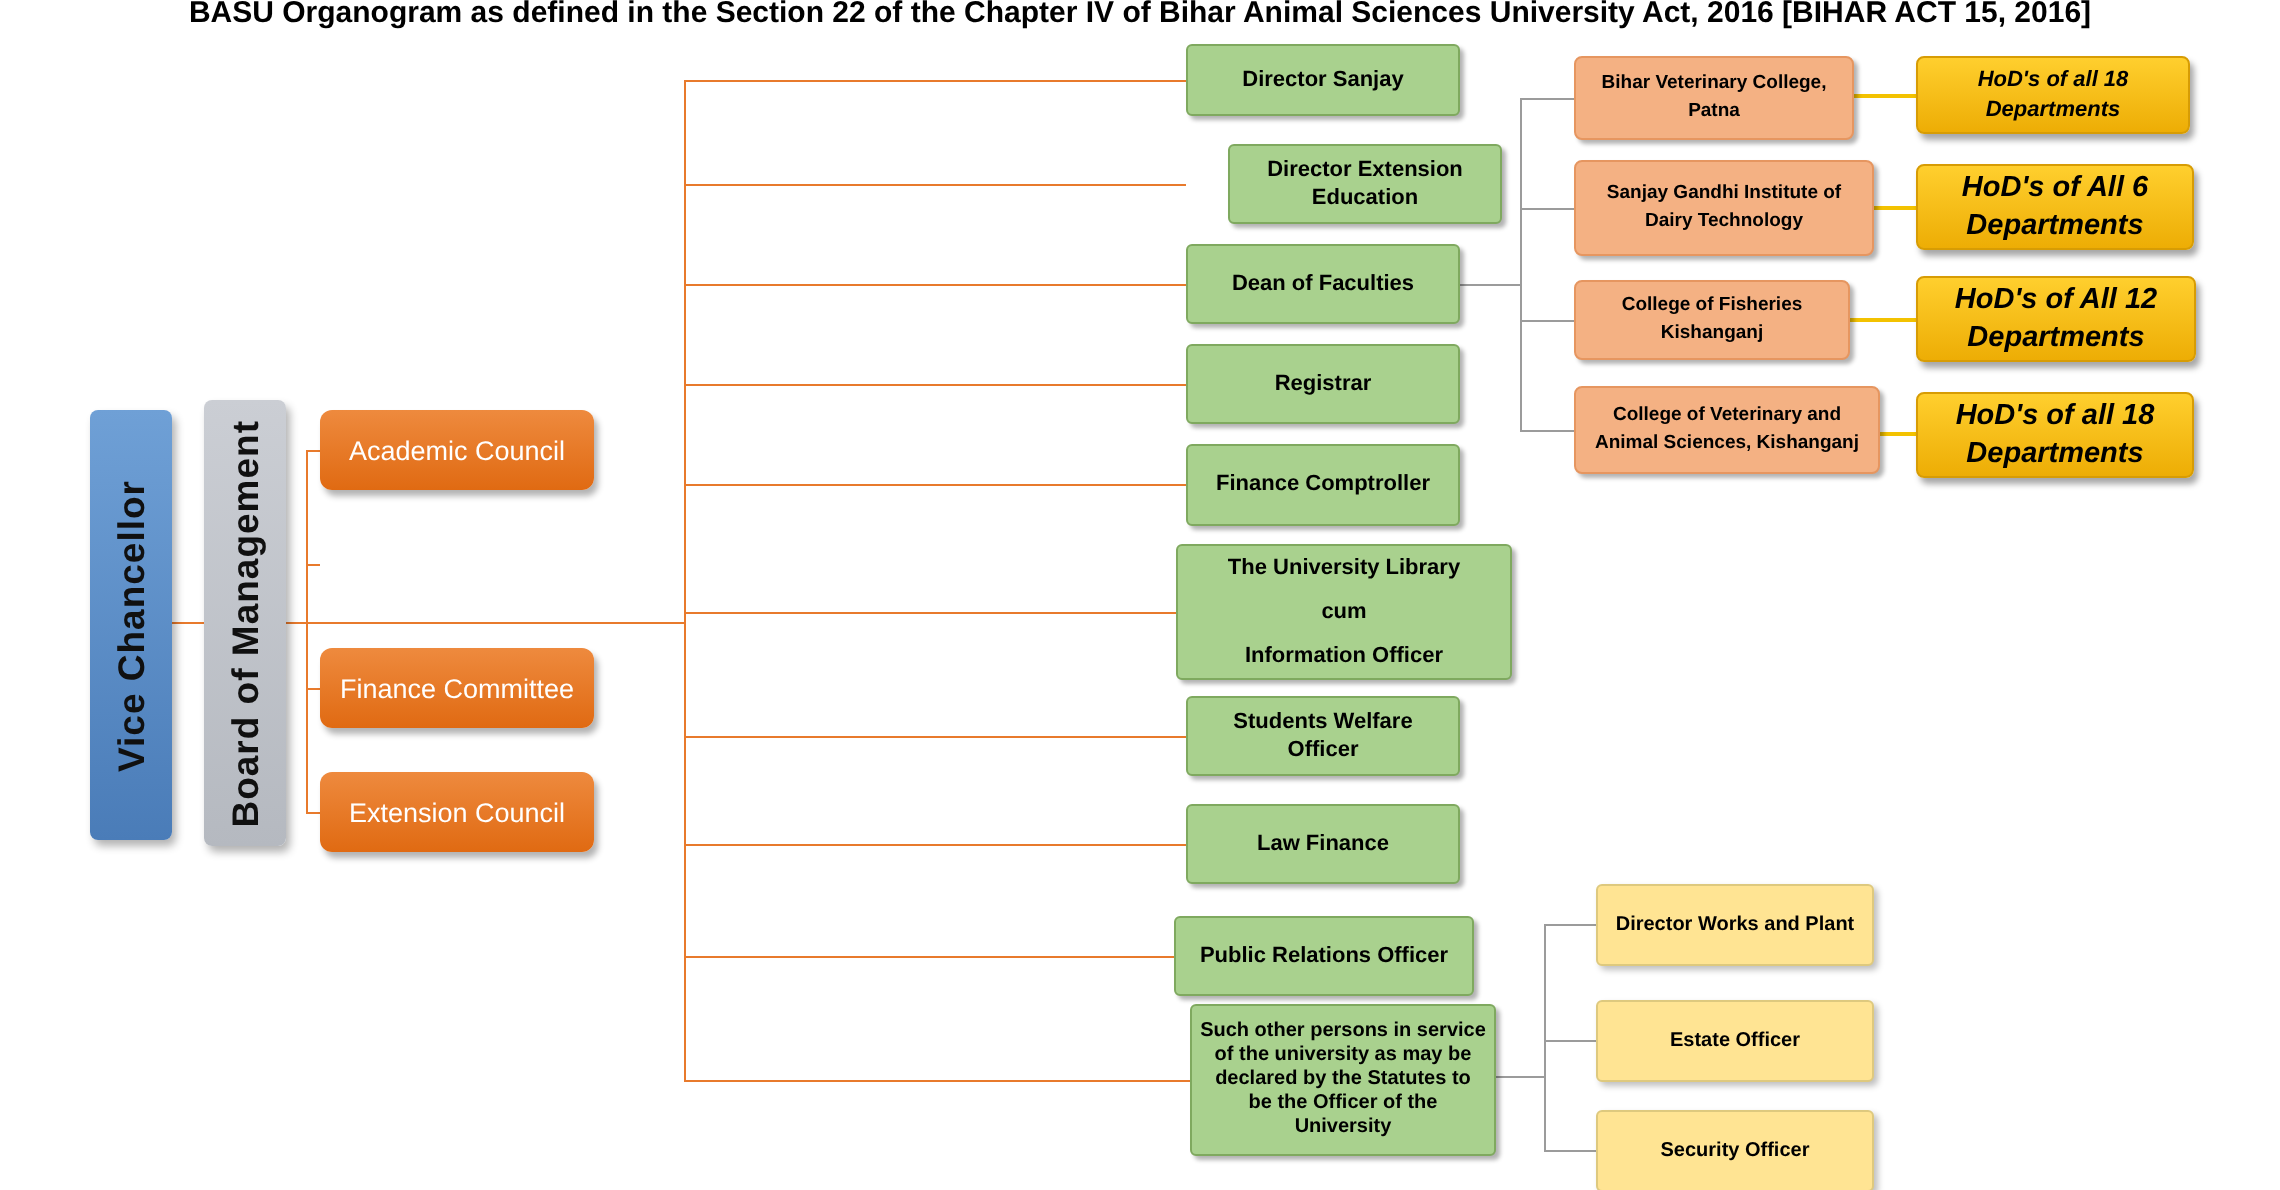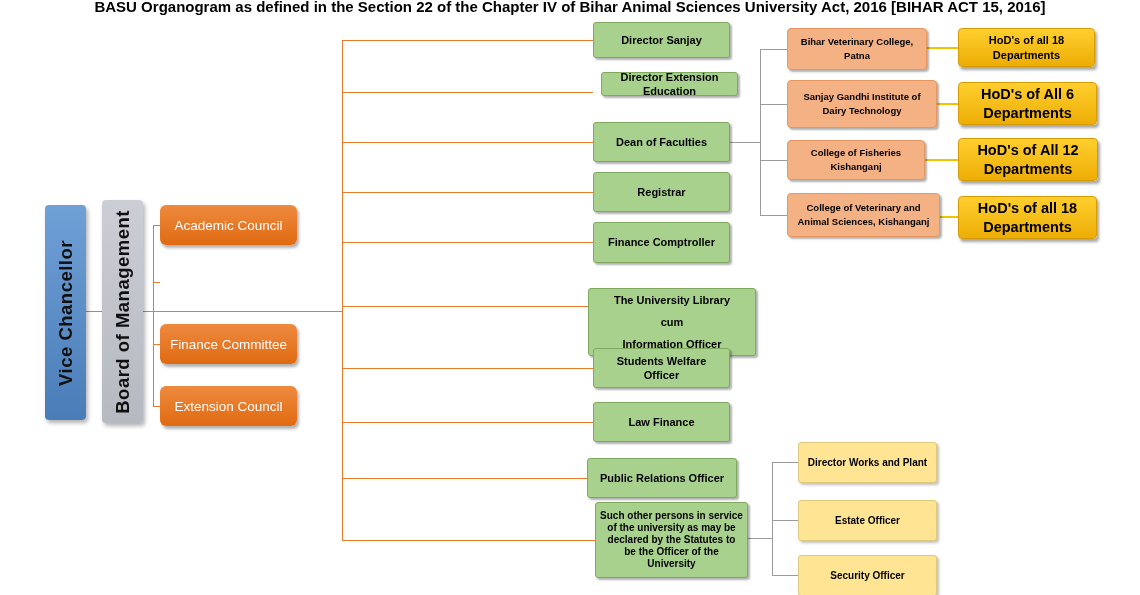--- a/index.html
+++ b/index.html
@@ -27,32 +27,33 @@
   .council {
     background:linear-gradient(180deg, var(--council-top,#EE8A3E), var(--council-bottom,#E06A12));
     color:#ffffff; font-size:13.5px; font-weight:400; border-radius:6px;
     box-shadow:2px 3px 3px rgba(0,0,0,.3);
   }
   .green {
     background:var(--green-fill,#A9D18E); border:1px solid var(--green-border,#7FA95F);
     font-weight:bold; font-size:11px; line-height:1.3; border-radius:3px;
     box-shadow:2px 2px 2px rgba(0,0,0,.3); padding:2px 4px;
   }
-  .green.lib { line-height:2.0;margin-top:16px; }
+  .green.lib { line-height:2.0; }
   .green.small { font-size:10px; line-height:1.2; padding:1px 2px; }
   .green.oneline { white-space:pre; }
   .salmon {
     background:var(--salmon-fill,#F4B183); border:1px solid var(--salmon-border,#E69660);
     font-weight:bold; font-size:9.5px; line-height:1.45; border-radius:4px;
     box-shadow:2px 2px 2px rgba(0,0,0,.3); padding:1px 2px;
   }
   .gold {
     background:linear-gradient(180deg, var(--gold-top,#FFCF2E), var(--gold-bottom,#EDAD05));
     border:1px solid var(--gold-border,#D79C04); font-weight:bold; border-radius:4px;
     box-shadow:2px 3px 3px rgba(0,0,0,.35);
+    font-style:italic;
   }
   .gold.sm { font-size:11px; line-height:1.35; }
   .gold.lg { font-size:14.5px; line-height:1.3; }
   .lyellow {
     background:var(--lyellow-fill,#FFE493); border:1px solid var(--lyellow-border,#DEC97E);
     font-weight:bold; font-size:10px; border-radius:3px; white-space:pre;
     box-shadow:2px 2px 3px rgba(0,0,0,.25);
   }
   .ln { position:absolute; }
   .ln.o { background:var(--orange-line,#E87A2C); }
@@ -108,21 +109,21 @@
   </div>
   <div class="node vbox grayb" style="left:102px;top:200px;width:41px;height:223px">
     <span>Board of Management</span>
   </div>
 
   <div class="node council" style="left:160px;top:205px;width:137px;height:40px">Academic Council</div>
   <div class="node council" style="left:160px;top:324px;width:137px;height:40px">Finance Committee</div>
   <div class="node council" style="left:160px;top:386px;width:137px;height:40px">Extension Council</div>
 
   <div class="node green" style="left:593px;top:22px;width:137px;height:36px">Director Sanjay</div>
-  <div class="node green" style="left:601px;top:72px;width:137px;height:24px">Director Extension
+  <div class="node green" style="left:614px;top:72px;width:137px;height:40px">Director Extension
 Education</div>
   <div class="node green" style="left:593px;top:122px;width:137px;height:40px">Dean of Faculties</div>
   <div class="node green" style="left:593px;top:172px;width:137px;height:40px">Registrar</div>
   <div class="node green" style="left:593px;top:222px;width:137px;height:41px">Finance Comptroller</div>
   <div class="node green lib" style="left:588px;top:272px;width:168px;height:68px">The University Library
 cum
 Information Officer</div>
   <div class="node green" style="left:593px;top:348px;width:137px;height:40px">Students Welfare
 Officer</div>
   <div class="node green" style="left:593px;top:402px;width:137px;height:40px">Law Finance</div>

